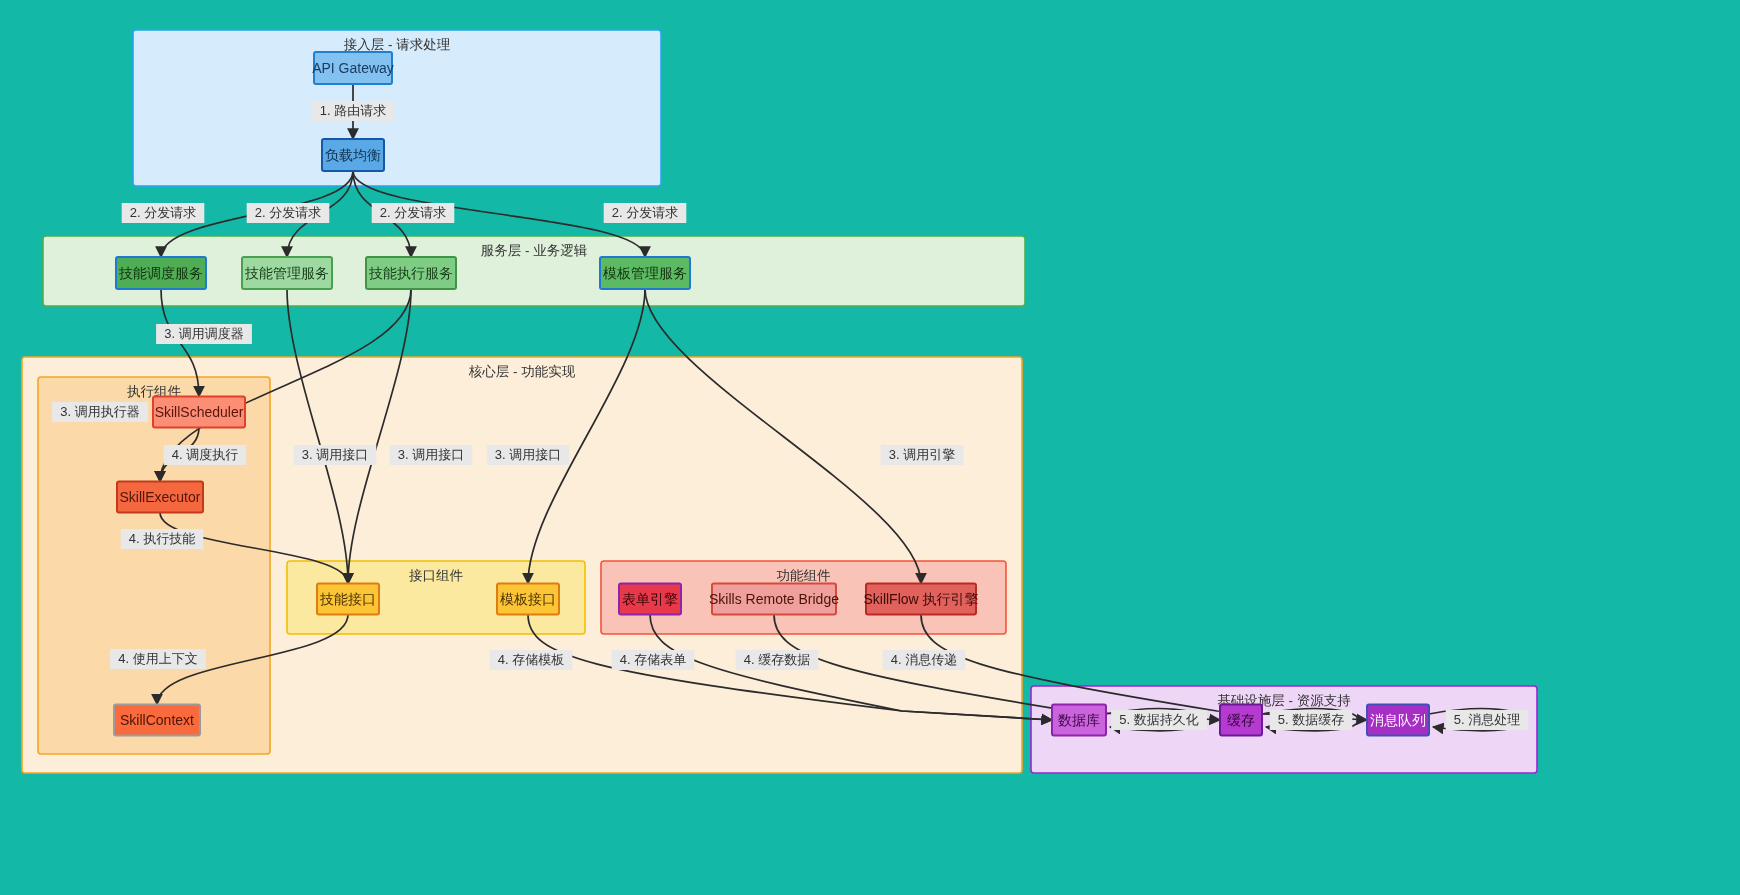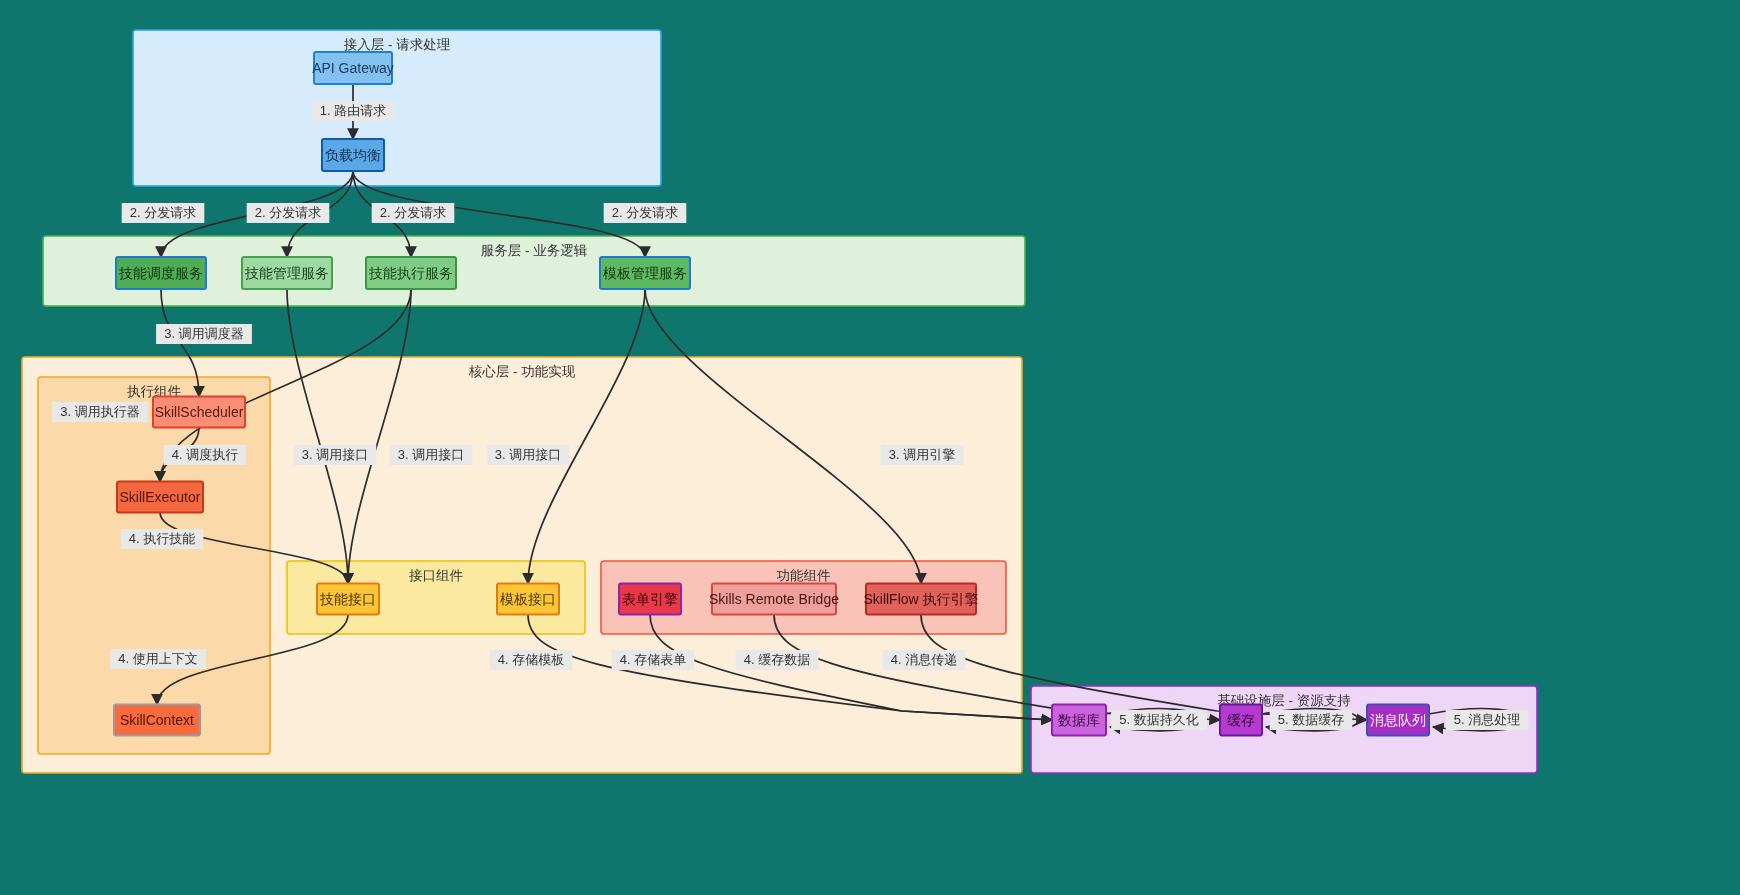--- a/index.html
+++ b/index.html
@@ -1,17 +1,17 @@
 <!DOCTYPE html>
 <html><head>
 <meta charset="utf-8">
 <style>
   html,body{margin:0;padding:0;background:#f7f7f8;}
   body{font-family:"Liberation Sans","DejaVu Sans",sans-serif;}
-  #stage{position:relative;width:1740px;height:895px;background:#0f766e;overflow:hidden;}
+  #stage{position:relative;width:1740px;height:895px;background:#14b8a6;overflow:hidden;}
   svg{display:block;}
   .cluster-label{font-size:13.5px;fill:#333;}
   .node-label{font-size:14px;}
   .edge-label{font-size:13px;fill:#333;}
   .edge-path{fill:none;stroke:#2b2b2b;stroke-width:1.7px;}
   .node-rect{stroke-width:2px;}
   text{font-family:"Liberation Sans","DejaVu Sans",sans-serif;dominant-baseline:middle;}
 </style>
 </head>
 <body>

